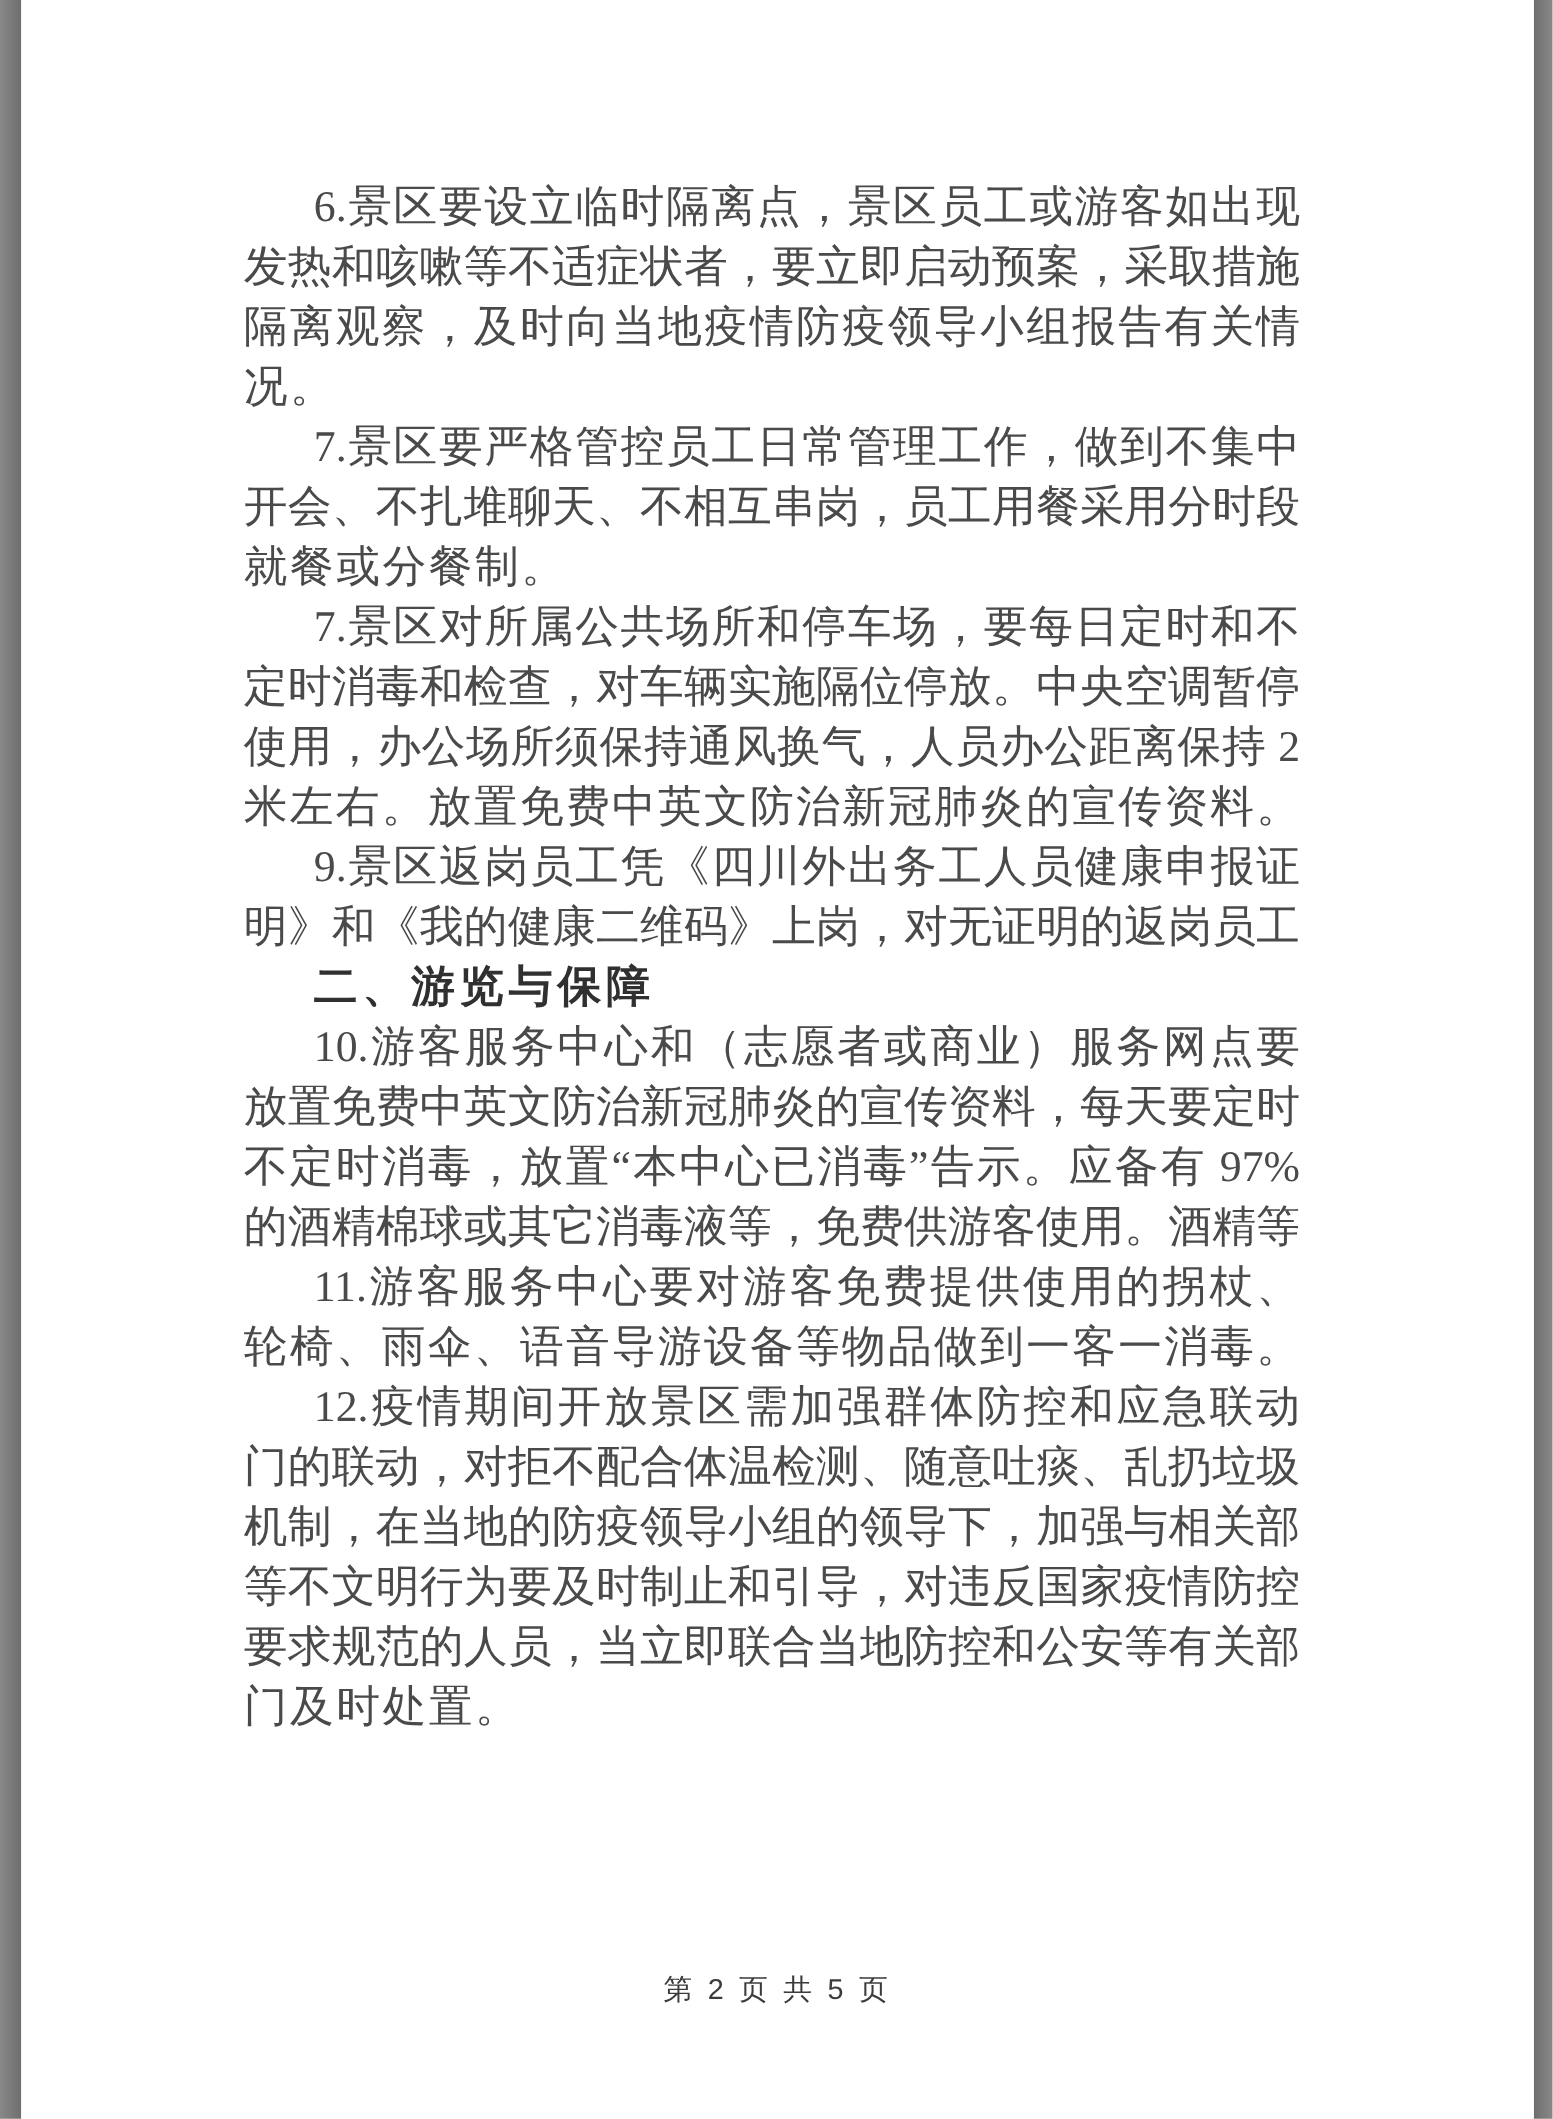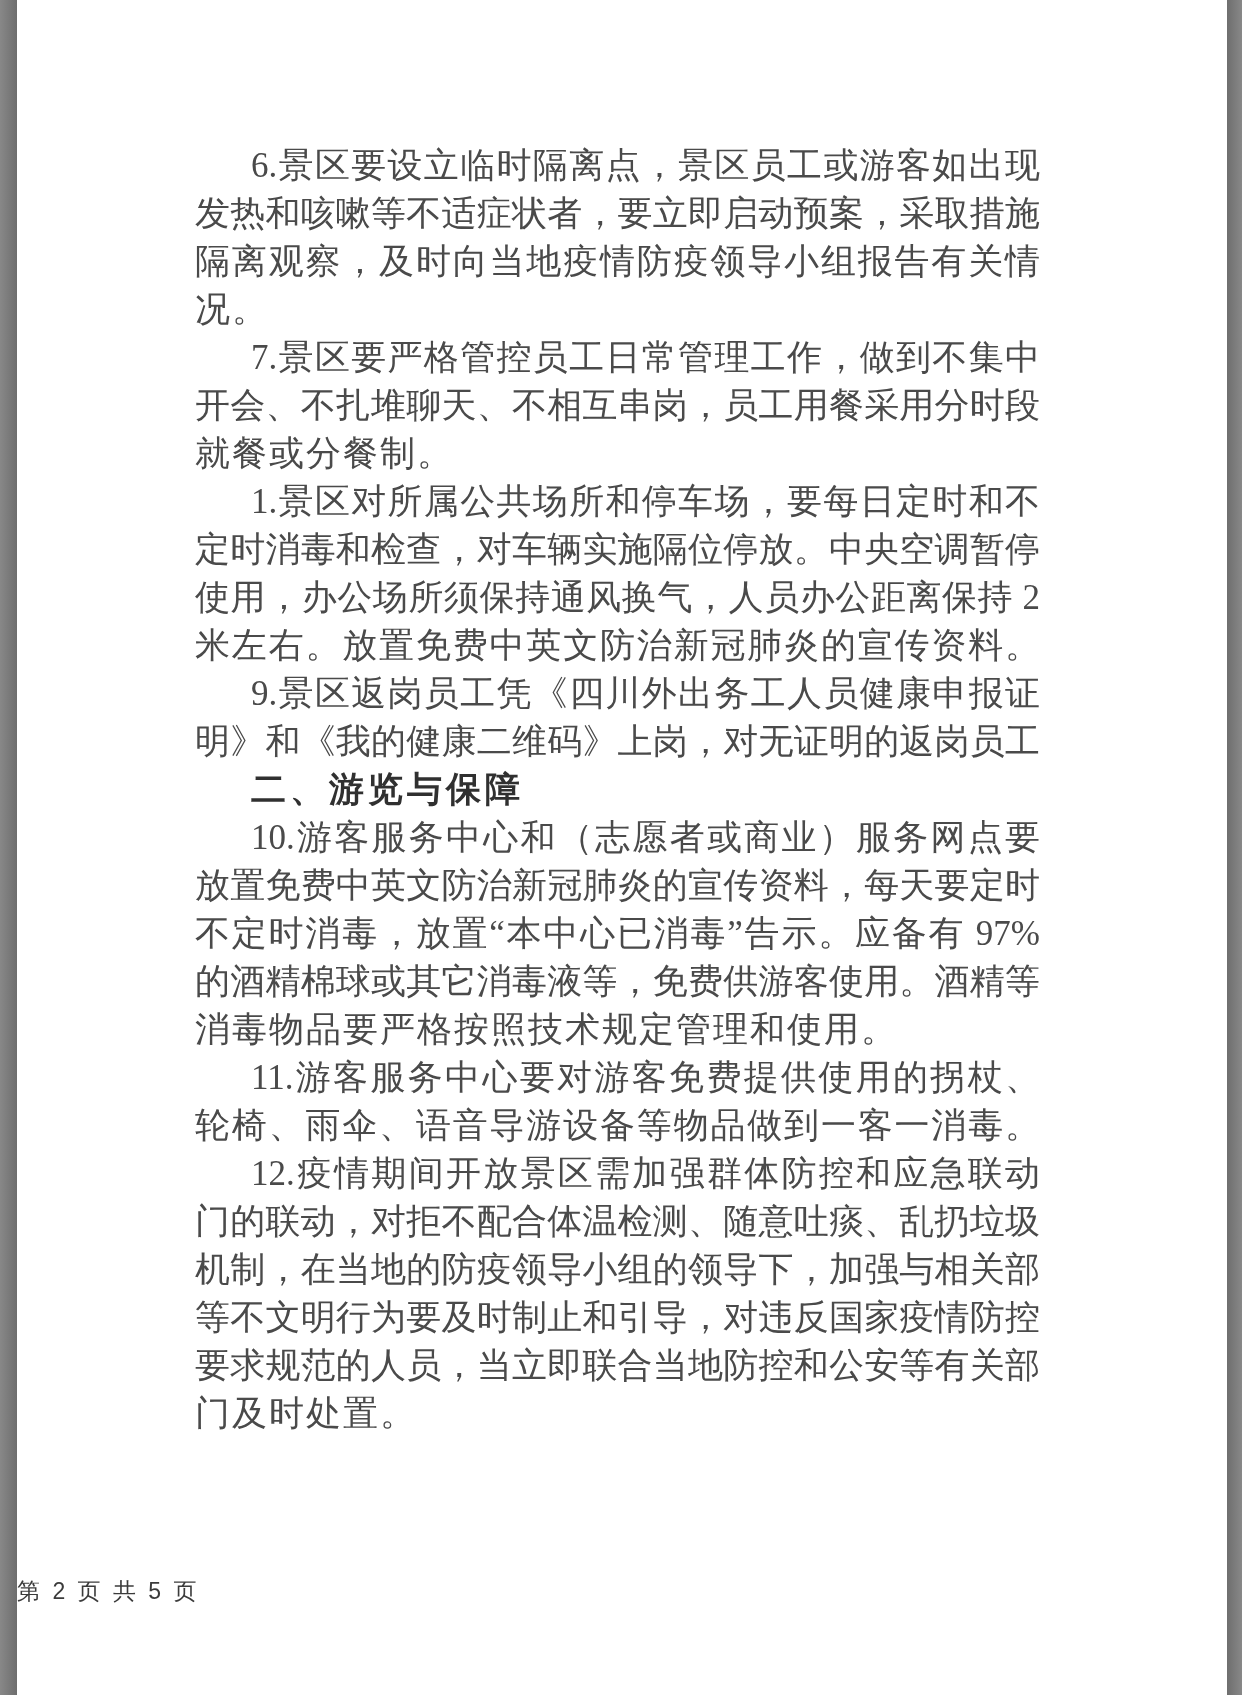--- a/index.html
+++ b/index.html
@@ -62,53 +62,52 @@
   .line.heading {
     font-weight: 700;
     color: #303030;
     letter-spacing: 4px;
   }
   .footer {
     position: absolute;
     top: 1576px;
     left: 0;
     right: 0;
-    text-align: left;
+    text-align: center;
     font-family: "Liberation Sans", "DejaVu Sans", sans-serif;
     font-size: 23px;
     letter-spacing: 3px;
     color: #3b3b3b;
   }
 </style>
 </head>
 <body>
 
 <div class="screen">
   <div class="edge left"></div>
   <div class="page">
     <div class="content">
         <div class="line fill first">6.景区要设立临时隔离点，景区员工或游客如出现</div>
         <div class="line fill">发热和咳嗽等不适症状者，要立即启动预案，采取措施</div>
         <div class="line fill">隔离观察，及时向当地疫情防疫领导小组报告有关情</div>
         <div class="line">况。</div>
         <div class="line fill first">7.景区要严格管控员工日常管理工作，做到不集中</div>
         <div class="line fill">开会、不扎堆聊天、不相互串岗，员工用餐采用分时段</div>
         <div class="line">就餐或分餐制。</div>
-        <div class="line fill first">1.景区对所属公共场所和停车场，要每日定时和不</div>
+        <div class="line fill first">7.景区对所属公共场所和停车场，要每日定时和不</div>
         <div class="line fill">定时消毒和检查，对车辆实施隔位停放。中央空调暂停</div>
         <div class="line fill">使用，办公场所须保持通风换气，人员办公距离保持 2</div>
         <div class="line fill">米左右。放置免费中英文防治新冠肺炎的宣传资料。</div>
         <div class="line fill first">9.景区返岗员工凭《四川外出务工人员健康申报证</div>
         <div class="line fill">明》和《我的健康二维码》上岗，对无证明的返岗员工</div>
         <div class="line first heading">二、游览与保障</div>
         <div class="line fill first">10.游客服务中心和（志愿者或商业）服务网点要</div>
         <div class="line fill">放置免费中英文防治新冠肺炎的宣传资料，每天要定时</div>
         <div class="line fill">不定时消毒，放置“本中心已消毒”告示。应备有 97%</div>
         <div class="line fill">的酒精棉球或其它消毒液等，免费供游客使用。酒精等</div>
-        <div class="line">消毒物品要严格按照技术规定管理和使用。</div>
         <div class="line fill first">11.游客服务中心要对游客免费提供使用的拐杖、</div>
         <div class="line fill">轮椅、雨伞、语音导游设备等物品做到一客一消毒。</div>
         <div class="line fill first">12.疫情期间开放景区需加强群体防控和应急联动</div>
         <div class="line fill">门的联动，对拒不配合体温检测、随意吐痰、乱扔垃圾</div>
         <div class="line fill">机制，在当地的防疫领导小组的领导下，加强与相关部</div>
         <div class="line fill">等不文明行为要及时制止和引导，对违反国家疫情防控</div>
         <div class="line fill">要求规范的人员，当立即联合当地防控和公安等有关部</div>
         <div class="line">门及时处置。</div>
       </div>
     <div class="footer">第 2 页 共 5 页</div>

